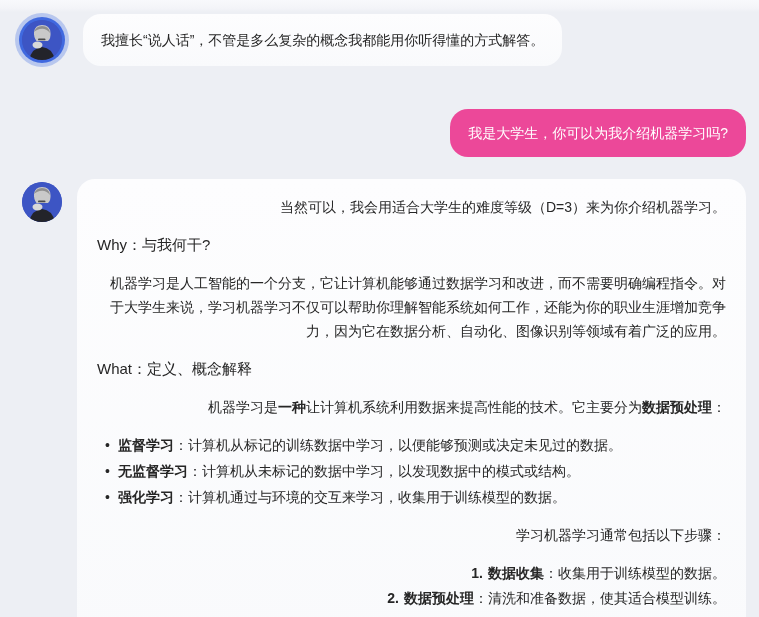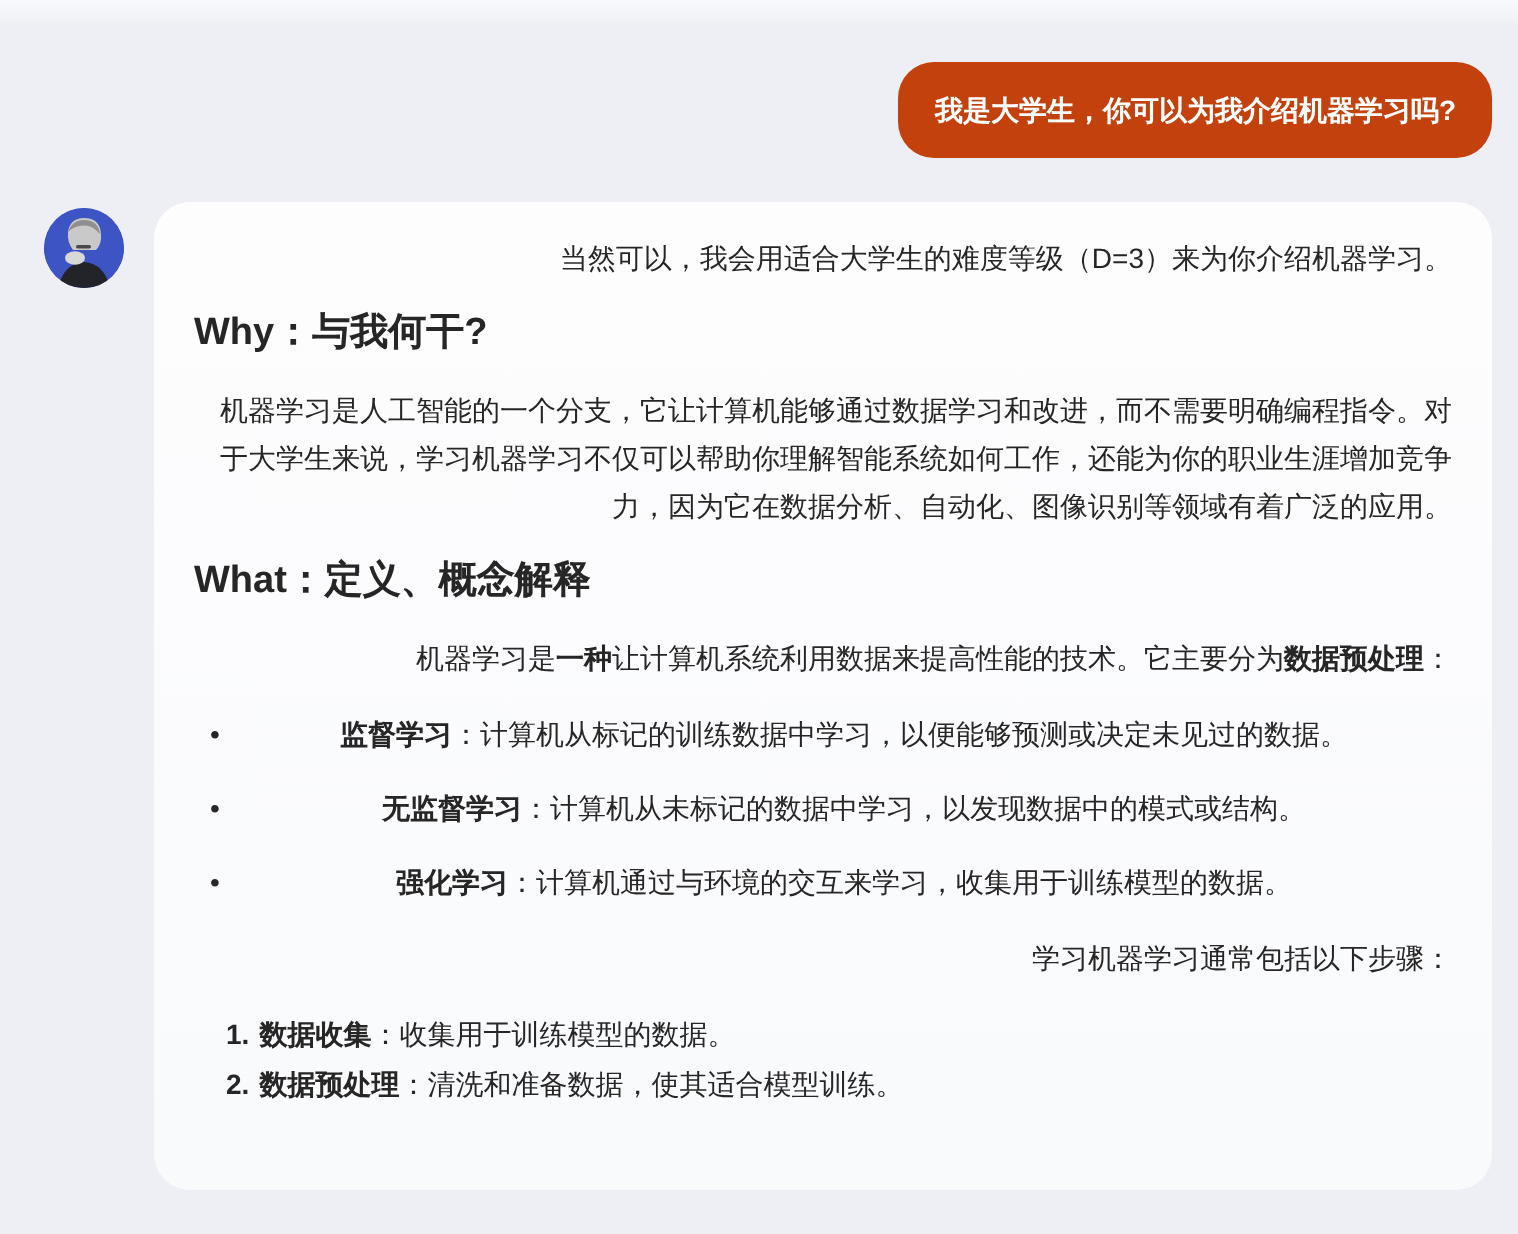--- a/index.html
+++ b/index.html
@@ -43,60 +43,74 @@
     background: linear-gradient(#fdfdfe, #f9fafc);
     border-radius: 18px;
     font-size: 14px; line-height: 24px;
   }
   .bubble.plain {
     margin: 14px 0 0 13px;
     padding: 14px 18px;
     max-width: 560px;
   }
   .bubble.user {
-    background: #c2410c;
+    background: #ec4899;
     color: #ffffff;
     padding: 12px 18px;
-    margin-top: 4px;
-    font-weight: bold;
+    margin-top: 16px;
   }
   .bubble.rich {
     flex: 1;
     margin-left: 15px;
     padding: 2px 20px 28px 20px;
     min-height: 470px;
   }
   .bubble.rich p { margin: 14px 0; text-align: right; }
   .bubble.rich h3 {
     margin: 14px 0;
-    font-size: 19px; font-weight: 700; line-height: 24px;
+    font-size: 15px; font-weight: 400; line-height: 24px;
   }
   .bubble.rich ul {
     margin: 13px 0; padding: 0 0 0 21px; list-style: none;
   }
-  .bubble.rich ul li { position: relative; line-height: 24px; margin: 13px 0; text-align: center; }
+  .bubble.rich ul li { position: relative; line-height: 24px; margin: 2px 0; }
   .bubble.rich ul li::before {
     content: "\2022";
     position: absolute; left: -13px; top: 0;
     font-size: 14px;
   }
   .bubble.rich ol {
     margin: 13px 0; padding: 0 0 0 16px; list-style: none;
   }
-  .bubble.rich ol li { line-height: 24px; margin: 1px 0; }
+  .bubble.rich ol li { line-height: 24px; margin: 1px 0; text-align: right; }
   .b { font-weight: 700; }
   .num { font-weight: 700; margin-right: 5px; }
 </style>
 </head>
 <body>
 
 <div class="top-fade"></div>
 
 <div class="chat">
 
+  <div class="row">
+    <div class="avatar ringed">
+      <svg viewBox="0 0 40 40">
+        <circle cx="20" cy="20" r="20" fill="#3d55c4"></circle>
+        <path d="M7 41 Q9 28 20 27 Q31 28 33 41 Z" fill="#23242a"></path>
+        <path d="M12 12 Q13 5 20 5 Q28 5 28.5 13 Q29 18 26 21 L14.5 21 Q11.5 17 12 12 Z" fill="#c9c9c9"></path>
+        <path d="M12 12 Q14 6 20 6 Q27 6 28 13 Q24 8.5 20 8.8 Q15 9 12 12 Z" fill="#8f8f8f"></path>
+        <rect x="16" y="18.5" width="7.5" height="1.8" rx="0.9" fill="#4a4a4a"></rect>
+        <ellipse cx="15.5" cy="25" rx="5" ry="3.4" fill="#d8d8d8"></ellipse>
+      </svg>
+    </div>
+    <div class="bubble plain">
+      <span>我擅长“说人话”，不管是多么复杂的概念我都能用你听得懂的方式解答。</span>
+    </div>
+  </div>
 
   <div class="row from-user">
     <div class="bubble user">
       <span>我是大学生，你可以为我介绍机器学习吗?</span>
     </div>
   </div>
 
   <div class="row reply">
     <div class="avatar plain2">
       <svg viewBox="0 0 40 40">

